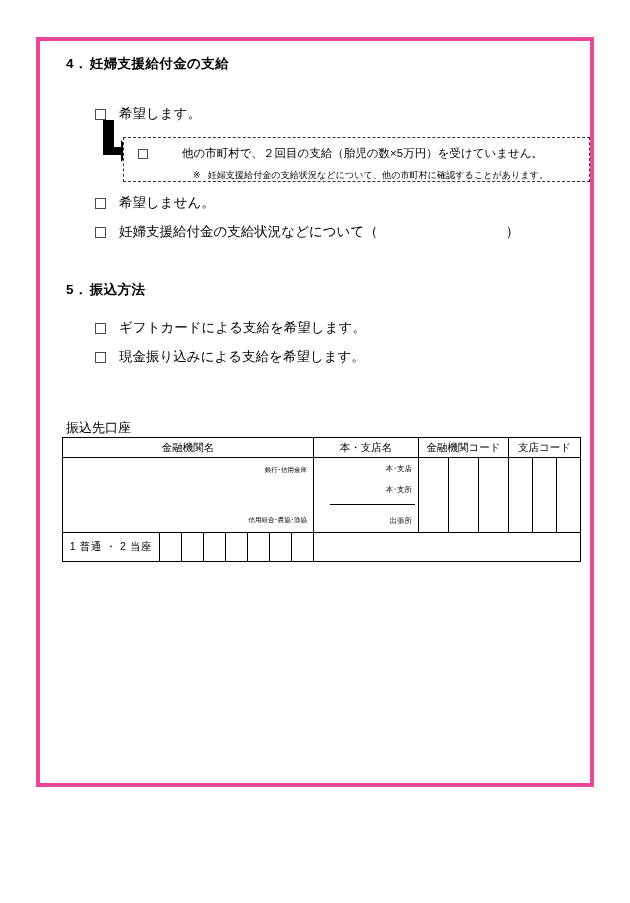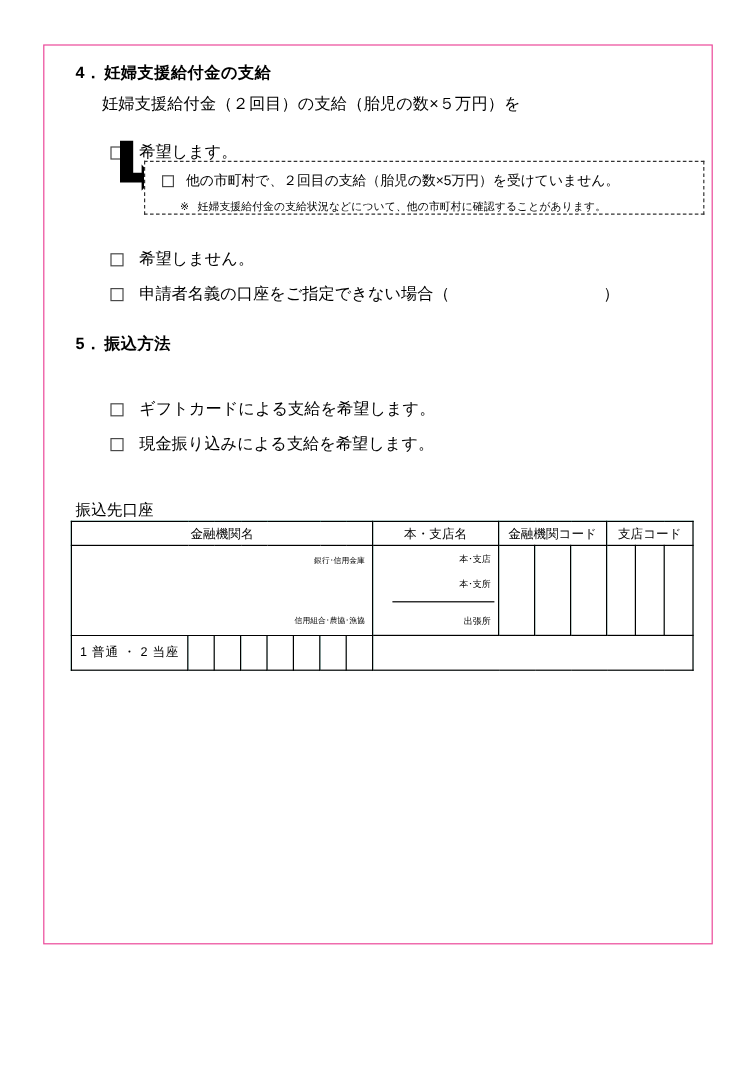--- a/index.html
+++ b/index.html
@@ -17,21 +17,21 @@
     overflow: hidden;
   }
 
   
   .page-frame {
     position: absolute;
     left: 36px;
     top: 37px;
     width: 558px;
     height: 750px;
-    border: 1px solid #ec4899;
+    border: 4px solid #ec4899;
     box-sizing: border-box;
     background: #ffffff;
   }
 
   .content {
     position: absolute;
     left: 0;
     top: 0;
     width: 558px;
     height: 750px;
@@ -55,21 +55,20 @@
     white-space: nowrap;
     letter-spacing: 0.1px;
   }
 
   .check-row {
     position: absolute;
     display: flex;
     align-items: center;
     white-space: nowrap;
     font-size: 13.5px;
-    margin-top: 16px;
   }
   .cbox {
     display: inline-block;
     width: 11px;
     height: 11px;
     border: 1px solid #4a4a4a;
     box-sizing: border-box;
     margin-right: 13px;
     flex: 0 0 auto;
     background: #fff;
@@ -94,48 +93,50 @@
     border: 1px dashed #333333;
     box-sizing: border-box;
     background: #ffffff;
   }
   .dashed-row {
     position: absolute;
     display: flex;
     align-items: center;
     white-space: nowrap;
     font-size: 11.5px;
+    gap: 24px;
   }
   .dashed-row .cbox {
     width: 10px;
     height: 10px;
     margin-right: 10px;
   }
   .dashed-note {
     position: absolute;
     font-size: 9px;
     white-space: nowrap;
     letter-spacing: 0.1px;
+    margin-left: 40px;
   }
   .note-mark { margin-right: 7px; }
 
   
   .acct-title {
     position: absolute;
     font-size: 13px;
     white-space: nowrap;
     border-bottom: 1px solid #000;
     padding-bottom: 1px;
   }
 
   .tbl {
     position: absolute;
     border-collapse: collapse;
     table-layout: fixed;
-    background: #5eead4;
+    background: #f9a8d4;
   }
   .tbl td {
     border: 1px solid #000000;
     padding: 0;
     text-align: center;
     vertical-align: middle;
     font-size: 10.5px;
     background: #fff;
   }
   .hdr { font-size: 10.5px; height: 19px; }
@@ -188,21 +189,20 @@
 </head>
 <body>
 
 <div class="page-frame">
   <div class="content">
 
     <div class="sec-heading" style="left:26px; top:14px;">
       <span class="sec-num">4．</span><span>妊婦支援給付金の支給</span>
     </div>
 
-    <div class="lead-line" style="left:48px; top:40px;">妊婦支援給付金（２回目）の支給（胎児の数×５万円）を</div>
 
     <div class="check-row" style="left:55px; top:64px;">
       <span class="cbox"></span>
       <span class="check-label">希望します。</span>
     </div>
 
     <div class="arrow-elbow" style="left:61px; top:79px;">
       <svg width="30" height="42" viewBox="0 0 30 42" xmlns="http://www.w3.org/2000/svg">
         <path d="M2 0 L13 0 L13 27 L20 27 L20 20 L30 31 L20 42 L20 35 L2 35 Z" fill="#000000"></path>
       </svg>
@@ -219,21 +219,21 @@
       <span class="note-mark">※</span><span>妊婦支援給付金の支給状況などについて、他の市町村に確認することがあります。</span>
     </div>
 
     <div class="check-row" style="left:55px; top:153px;justify-content:flex-end;">
       <span class="cbox"></span>
       <span class="check-label">希望しません。</span>
     </div>
 
     <div class="check-row" style="left:55px; top:182px;">
       <span class="cbox"></span>
-      <span class="check-label">申請者名義の口座をご指定できない場合（</span>
+      <span class="check-label">妊婦支援給付金の支給状況などについて（</span>
       <span class="paren-blank"></span>
       <span class="check-label">）</span>
     </div>
 
     <div class="sec-heading" style="left:26px; top:240px;">
       <span class="sec-num">5．</span><span>振込方法</span>
     </div>
 
     <div class="check-row" style="left:55px; top:307px;">
       <span class="cbox"></span>

